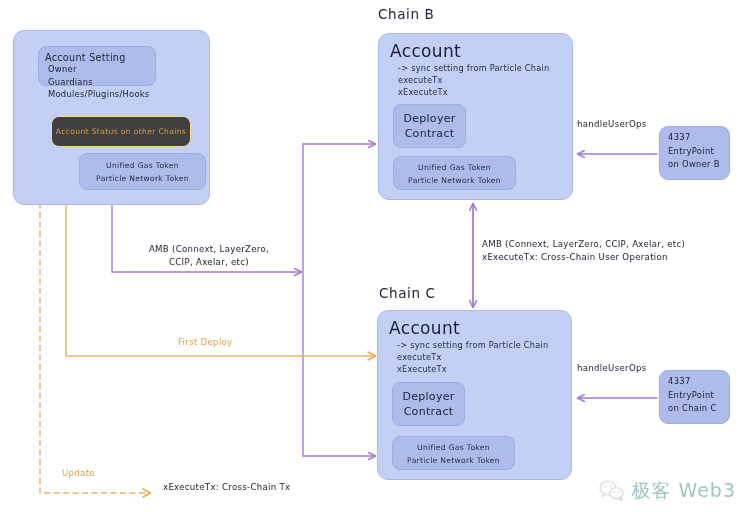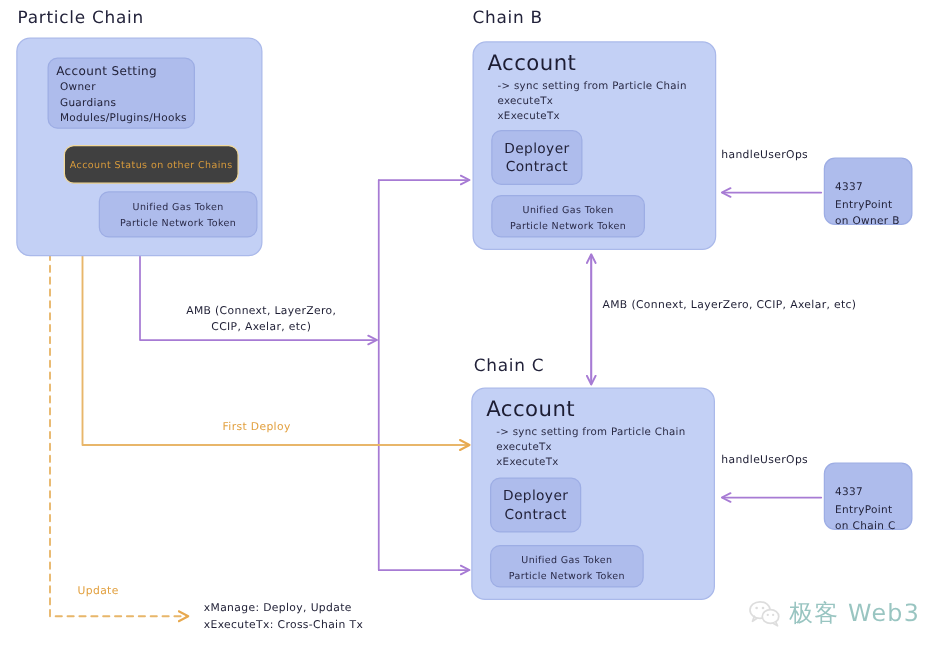--- a/index.html
+++ b/index.html
@@ -105,21 +105,21 @@
     letter-spacing: 0.3px;
     text-align: center;
     line-height: 15px;
   }
   .entry-text {
     font-size: 8.4px;
     color: #22223a;
     letter-spacing: 0.3px;
     line-height: 13.5px;
     padding-left: 8px;
-    padding-top: 16px;
+    padding-top: 4px;
   }
 
   
   .edge-label {
     position: absolute;
     font-size: 8.6px;
     letter-spacing: 0.3px;
     color: #1d1d33;
     line-height: 12.5px;
     white-space: nowrap;
@@ -189,25 +189,24 @@
 
     <g stroke="#e8b66a" stroke-width="1.5" fill="none" stroke-linejoin="round" stroke-linecap="round">
       <path d="M66,147 L66,356 L375,356" marker-end="url(#arrowOrange)"></path>
     </g>
 
     <g stroke="#e8b66a" stroke-width="1.5" fill="none" stroke-linejoin="round" stroke-linecap="round" stroke-dasharray="5 4.5">
       <path d="M40,108 L40,493 L150,493" marker-end="url(#arrowOrange)"></path>
     </g>
   </svg>
 
-  <div class="chain-title" style="left:14px; top:6px;">Particle Chain</div>
 
   <div class="node chain-box" style="left:13px; top:30px; width:197px; height:175px;"></div>
 
-  <div class="node inner-card" style="left:38px; top:46px; width:118px; height:57px;">
+  <div class="node inner-card" style="left:38px; top:46px; width:118px; height:40px;">
     <div class="acct-setting-title" style="padding:5px 0 0 6px;">Account Setting</div>
     <div class="acct-setting-list">
       <div>Owner</div>
       <div>Guardians</div>
       <div>Modules/Plugins/Hooks</div>
     </div>
   </div>
 
   <div class="node yellow-card" style="left:51px; top:116px; width:140px; height:31px;">
     <div class="yellow-text" style="padding-top:9px;">Account Status on other Chains</div>
@@ -294,28 +293,28 @@
 
   <div class="edge-label" style="left:577px; top:362px;">handleUserOps</div>
 
   <div class="edge-label center" style="left:124px; top:243px; width:170px;">
     <div>AMB (Connext, LayerZero,</div>
     <div>CCIP, Axelar, etc)</div>
   </div>
 
   <div class="edge-label" style="left:482px; top:238px;">
     <div>AMB (Connext, LayerZero, CCIP, Axelar, etc)</div>
+    <div>xExecuteTx: Cross-Chain User Operation</div>
   </div>
 
   <div class="edge-label orange" style="left:178px; top:336px;">First Deploy</div>
 
   <div class="edge-label orange" style="left:62px; top:467px;">Update</div>
 
   <div class="edge-label" style="left:163px; top:481px;">
-    <div>xManage: Deploy, Update</div>
     <div>xExecuteTx: Cross-Chain Tx</div>
   </div>
 
   <div id="watermark">
     <svg width="26" height="22" viewBox="0 0 26 22">
       <ellipse cx="9" cy="8" rx="8" ry="6.6" fill="none" stroke="#b0b0b0" stroke-width="1.4"></ellipse>
       <path d="M4.5,13 L3,17 L6.6,14.6" fill="none" stroke="#b0b0b0" stroke-width="1.4" stroke-linecap="round" stroke-linejoin="round"></path>
       <circle cx="6.3" cy="6.4" r="1.05" fill="#b0b0b0"></circle>
       <circle cx="11.4" cy="6.4" r="1.05" fill="#b0b0b0"></circle>
       <ellipse cx="17.4" cy="13.2" rx="6.6" ry="5.5" fill="#ffffff" stroke="#b0b0b0" stroke-width="1.4"></ellipse>

